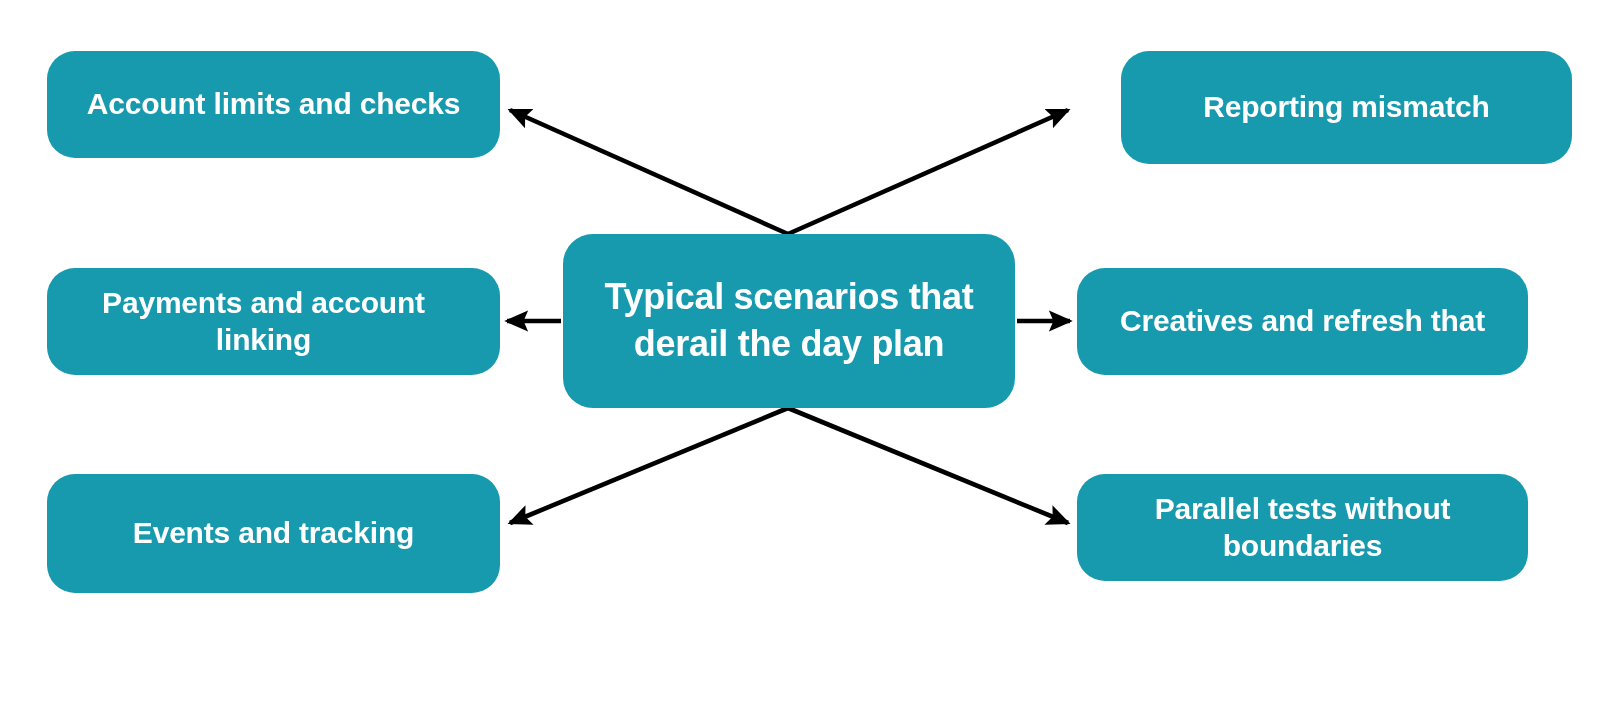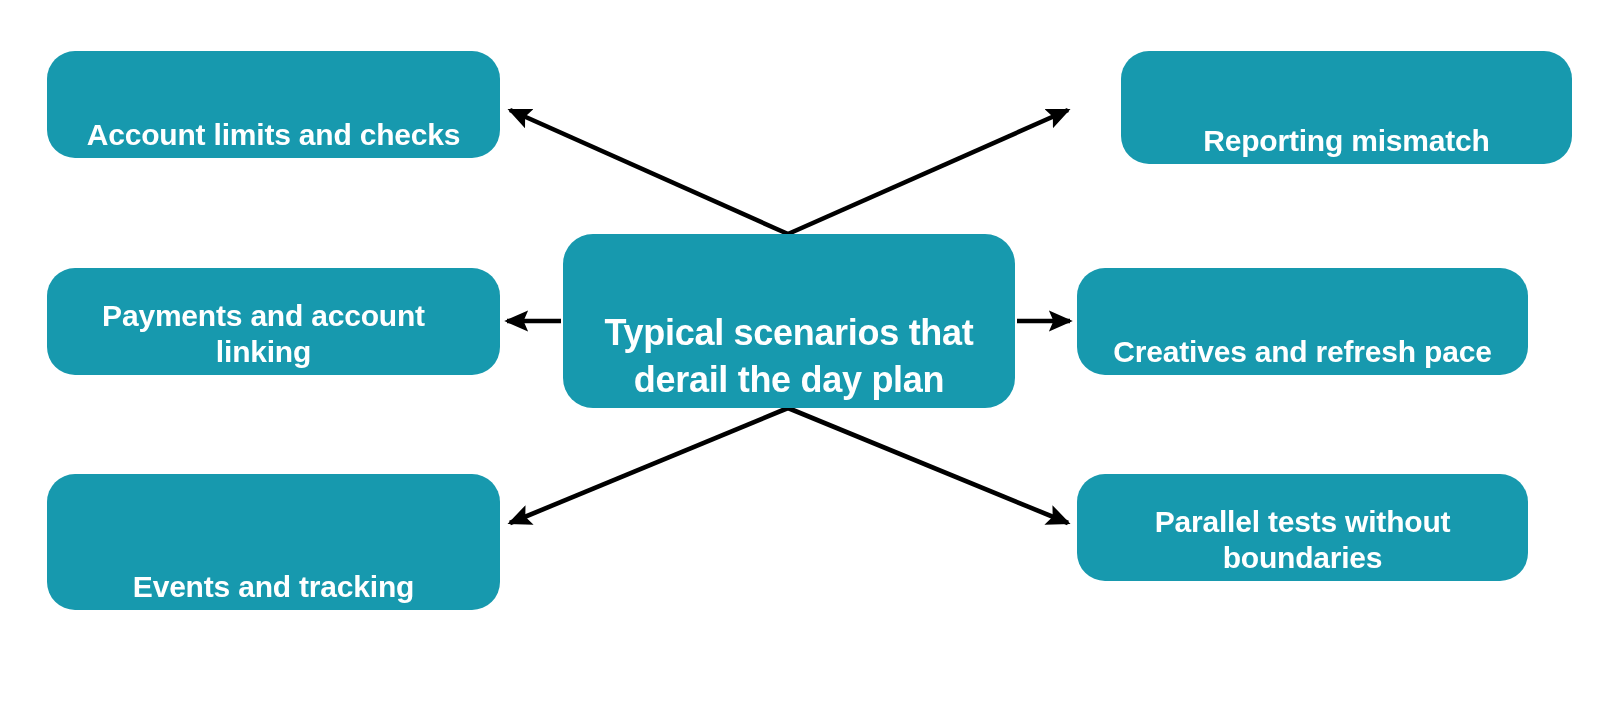--- a/index.html
+++ b/index.html
@@ -26,21 +26,21 @@
     pointer-events: none;
   }
   .node {
     position: absolute;
     box-sizing: border-box;
     background: #1799AE;
     border-radius: 28px;
     color: #ffffff;
     font-weight: bold;
     display: flex;
-    align-items: flex-end;
+    align-items: center;
     justify-content: center;
     text-align: center;
     line-height: 1.22;
     padding: 4px 26px;
     z-index: 2;
   }
   .node-label {
     display: block;
     width: 100%;
   }
@@ -51,21 +51,21 @@
   .center-node {
     font-size: 36px;
     border-radius: 30px;
     letter-spacing: -0.3px;
     line-height: 1.3;
   }
 
   
   #node-account-limits  { left: 47px;   top: 51px;  width: 453px; height: 107px; }
   #node-payments        { left: 47px;   top: 268px; width: 453px; height: 107px; padding-left: 6px; }
-  #node-events          { left: 47px;   top: 474px; width: 453px; height: 136px; }
+  #node-events          { left: 47px;   top: 474px; width: 453px; height: 119px; }
   #node-reporting       { left: 1121px; top: 51px;  width: 451px; height: 113px; }
   #node-creatives       { left: 1077px; top: 268px; width: 451px; height: 107px; }
   #node-parallel-tests  { left: 1077px; top: 474px; width: 451px; height: 107px; }
   #node-center          { left: 563px;  top: 234px; width: 452px; height: 174px; }
 </style>
 </head>
 <body>
 
 <div id="canvas">
 
@@ -99,21 +99,21 @@
 
   <div class="node leaf" id="node-events">
     <span class="node-label">Events and tracking</span>
   </div>
 
   <div class="node leaf" id="node-reporting">
     <span class="node-label">Reporting mismatch</span>
   </div>
 
   <div class="node leaf" id="node-creatives">
-    <span class="node-label">Creatives and refresh pace</span>
+    <span class="node-label">Creatives and refresh that</span>
   </div>
 
   <div class="node leaf" id="node-parallel-tests">
     <span class="node-label">Parallel tests without boundaries</span>
   </div>
 
   <div class="node center-node" id="node-center">
     <span class="node-label">Typical scenarios that derail the day plan</span>
   </div>
 

